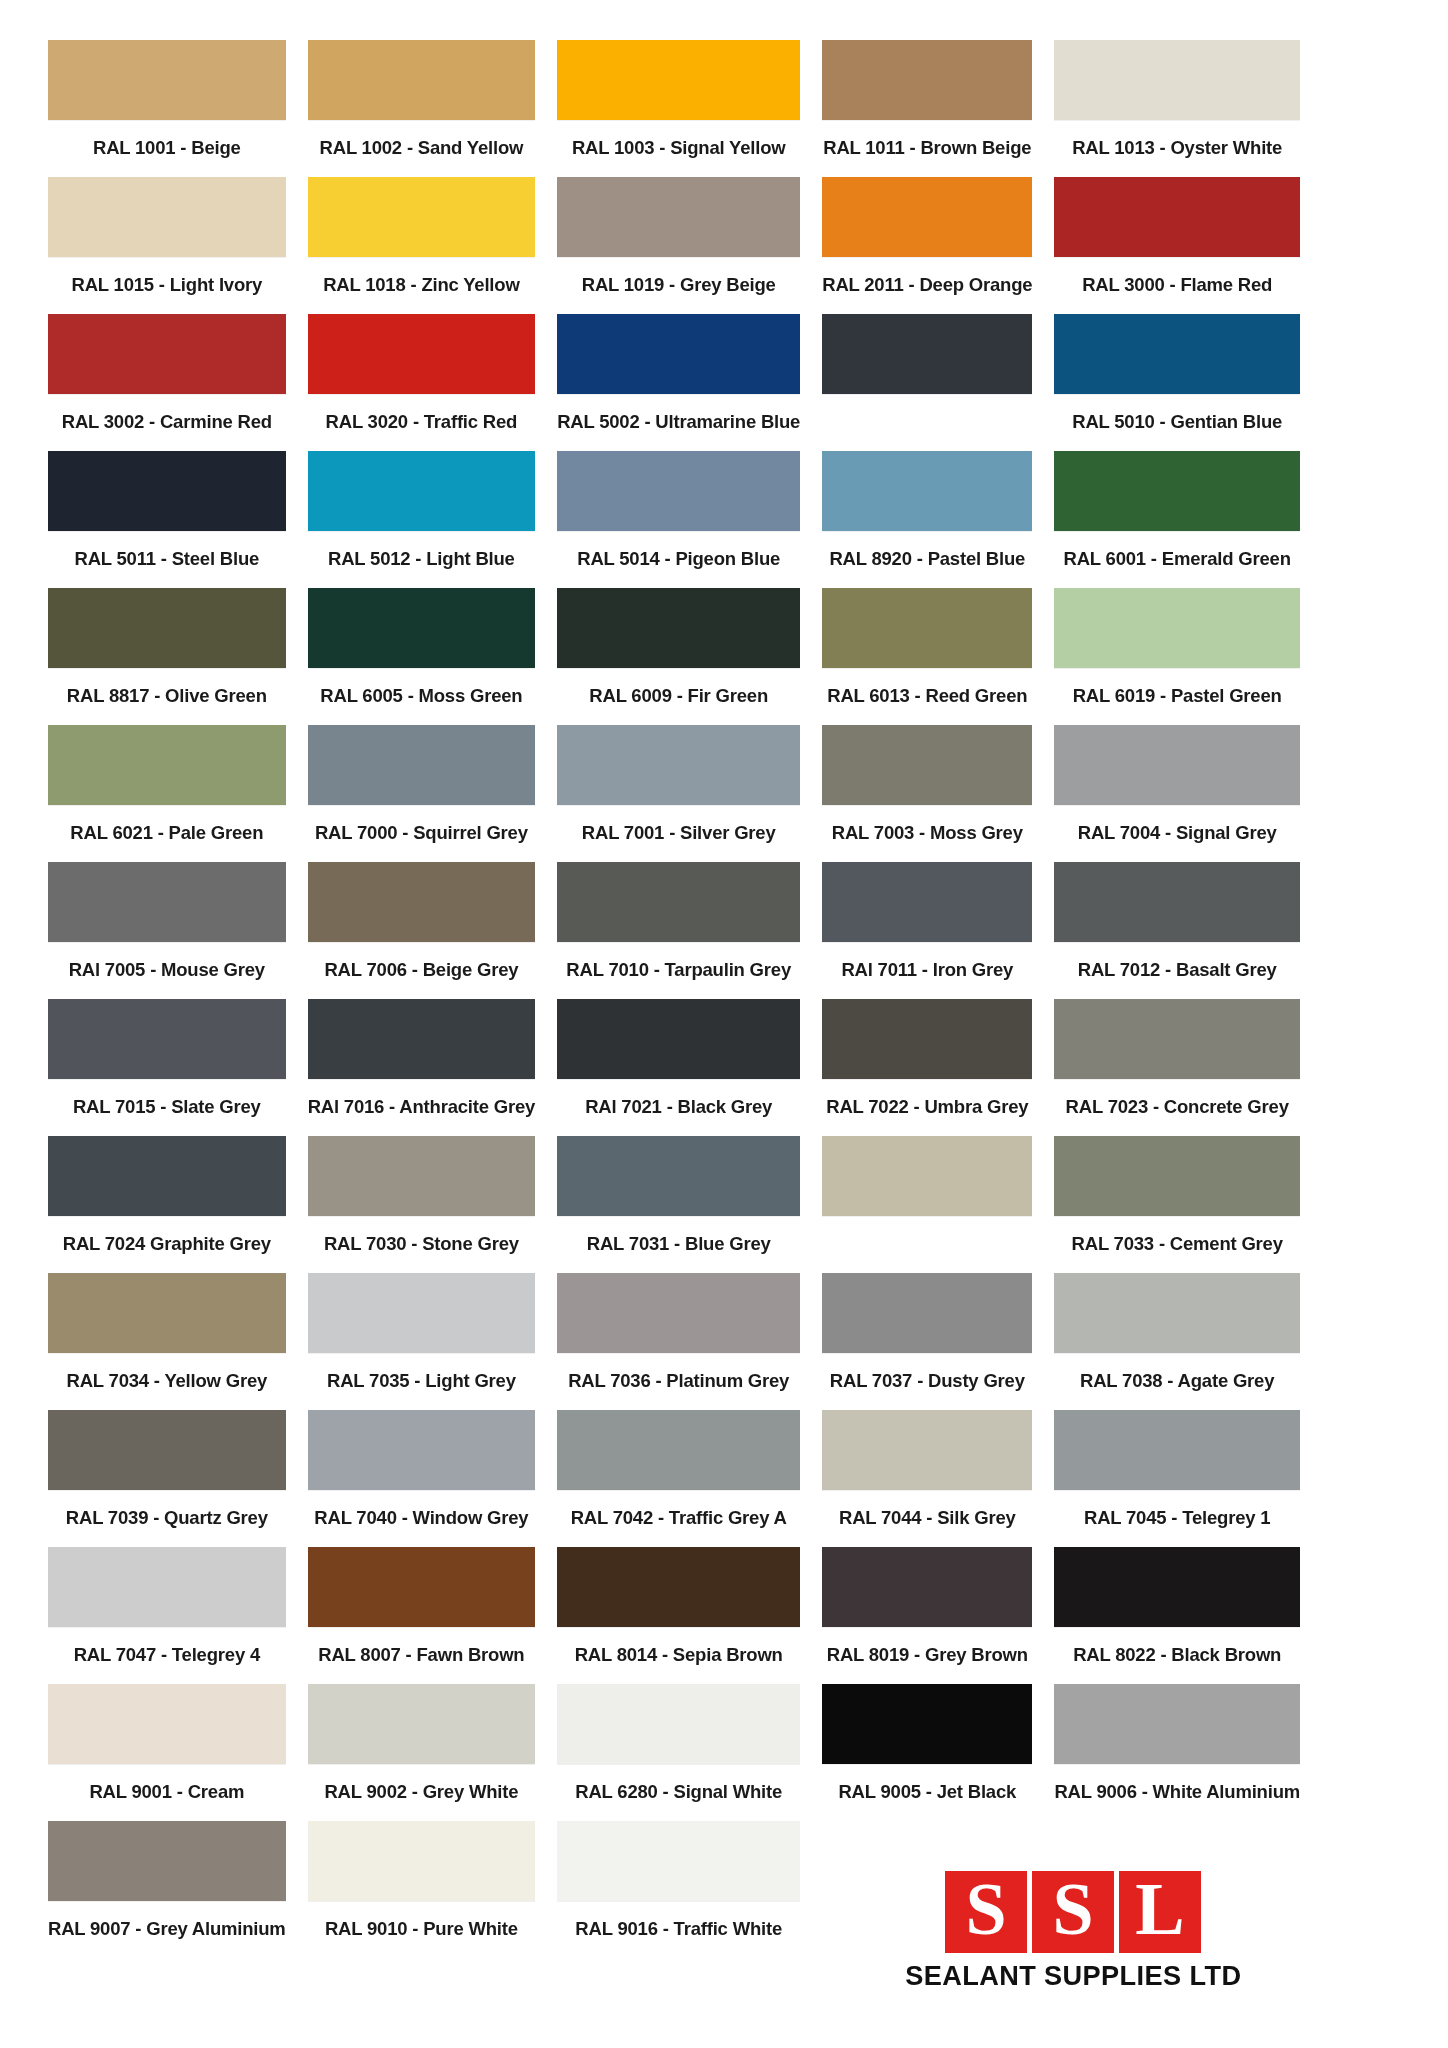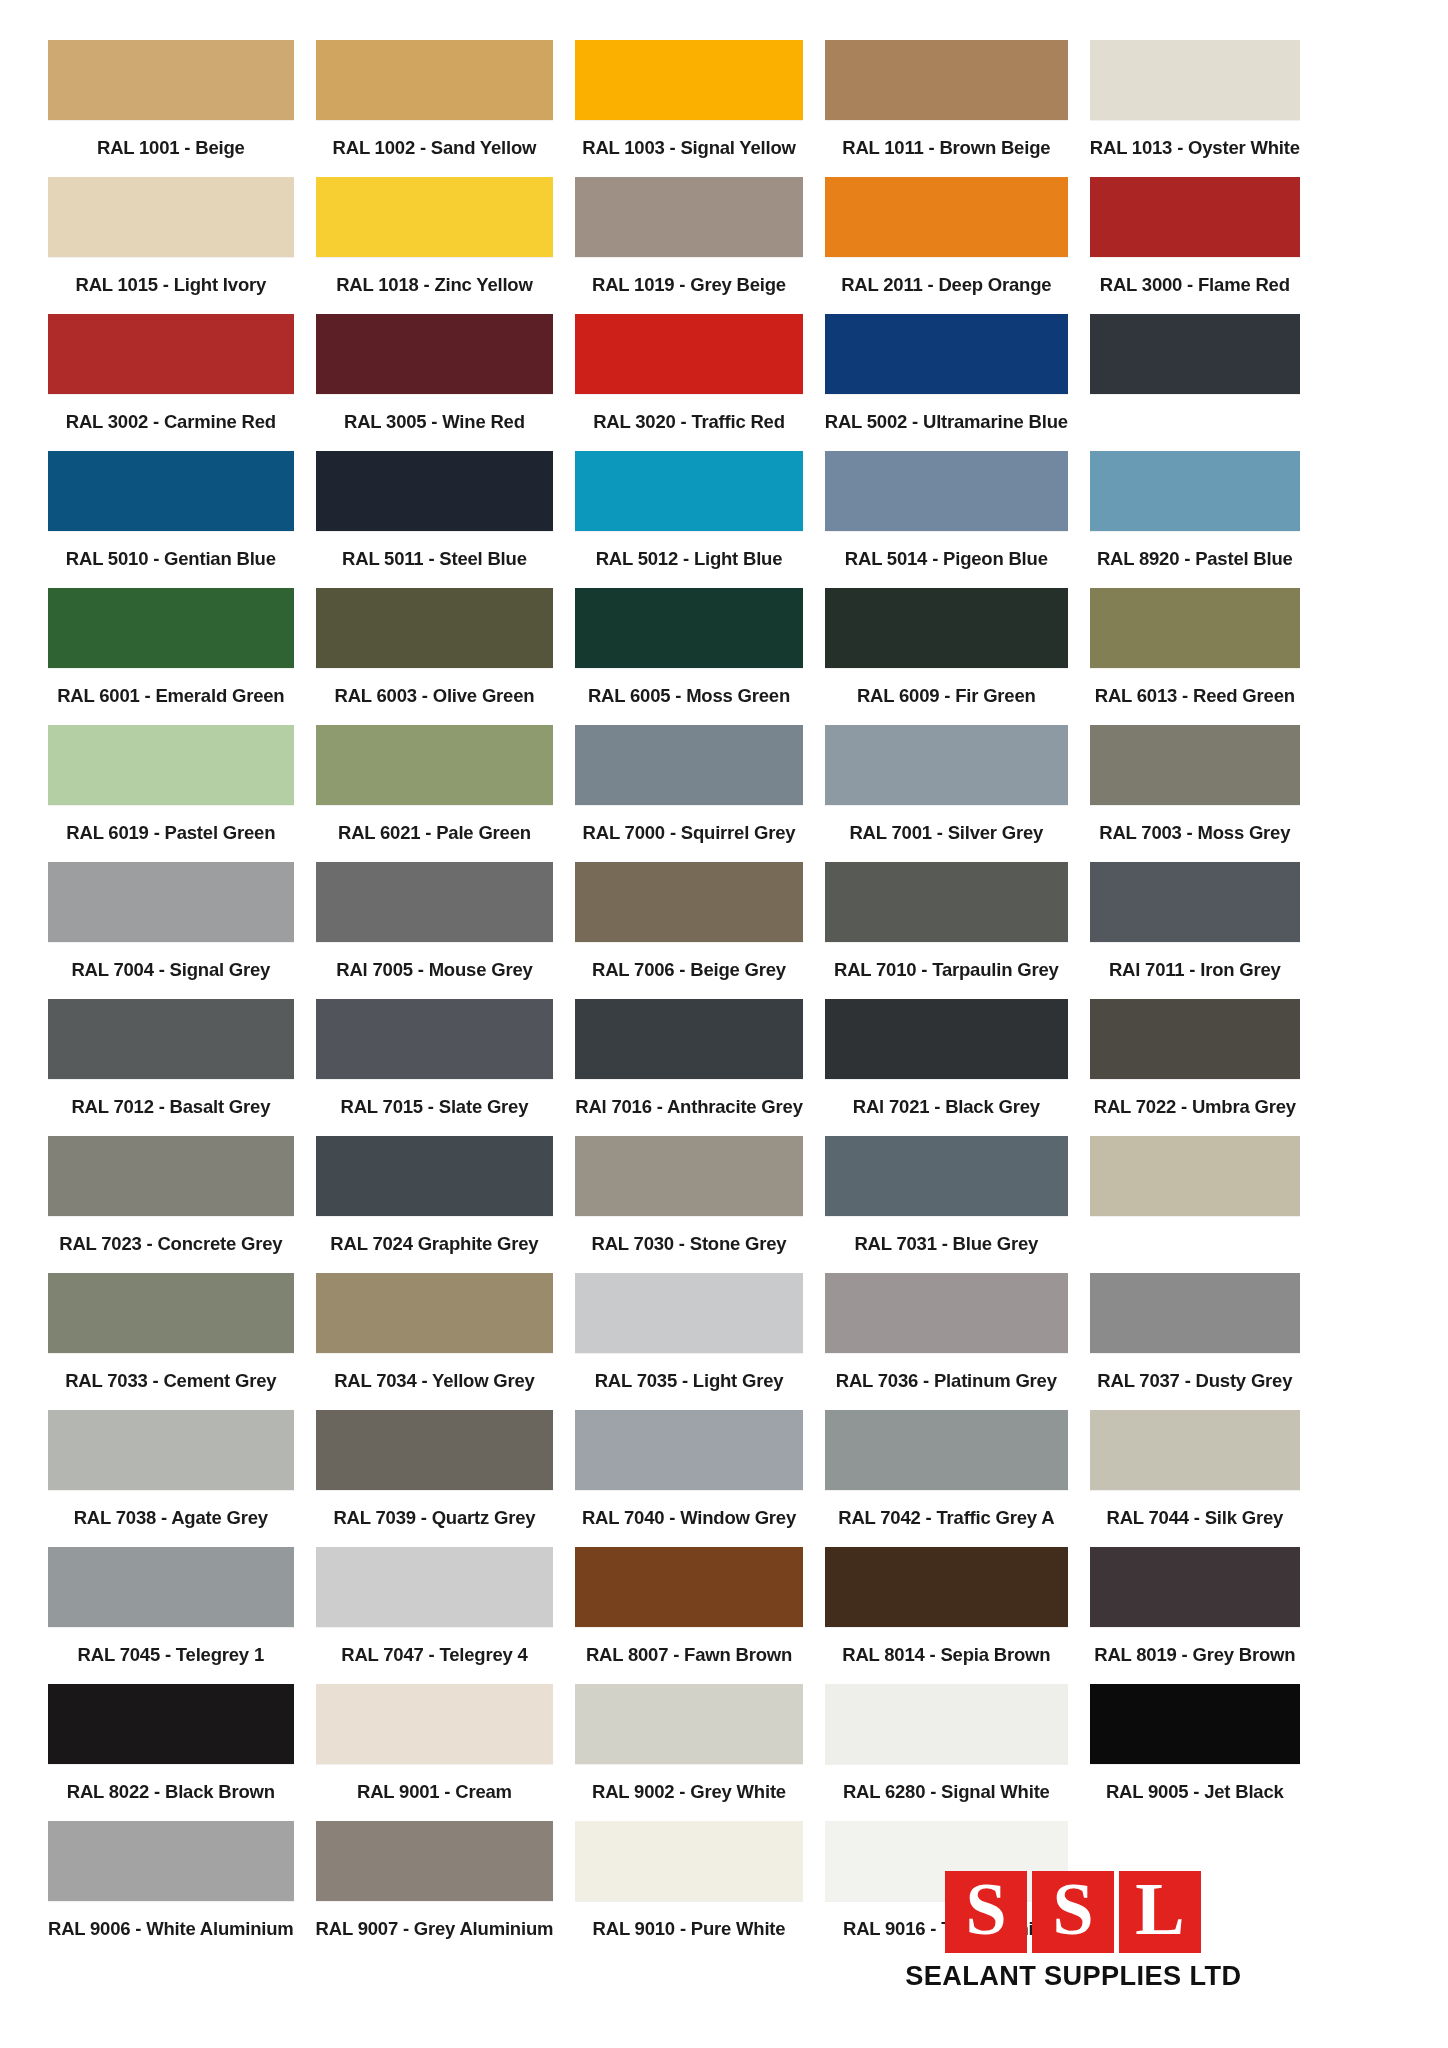--- a/index.html
+++ b/index.html
@@ -136,24 +136,20 @@
       </div>
       <div class="cell">
         <div class="swatch" style="background-color: rgb(171, 37, 36);"></div>
         <div class="cell-label">RAL 3000 - Flame Red</div>
       </div>
       <div class="cell">
         <div class="swatch" style="background-color: rgb(174, 43, 41);"></div>
         <div class="cell-label">RAL 3002 - Carmine Red</div>
       </div>
       <div class="cell">
-        <div class="swatch" style="background-color: rgb(92, 31, 38);"></div>
-        <div class="cell-label">RAL 3005 - Wine Red</div>
-      </div>
-      <div class="cell">
         <div class="swatch" style="background-color: rgb(204, 32, 24);"></div>
         <div class="cell-label">RAL 3020 - Traffic Red</div>
       </div>
       <div class="cell">
         <div class="swatch" style="background-color: rgb(14, 59, 119);"></div>
         <div class="cell-label">RAL 5002 - Ultramarine Blue</div>
       </div>
       <div class="cell">
         <div class="swatch" style="background-color: rgb(49, 54, 61);"></div>
       </div>
@@ -176,21 +172,21 @@
       <div class="cell">
         <div class="swatch" style="background-color: rgb(106, 155, 181);"></div>
         <div class="cell-label">RAL 8920 - Pastel Blue</div>
       </div>
       <div class="cell">
         <div class="swatch" style="background-color: rgb(47, 99, 51);"></div>
         <div class="cell-label">RAL 6001 - Emerald Green</div>
       </div>
       <div class="cell">
         <div class="swatch" style="background-color: rgb(84, 85, 58);"></div>
-        <div class="cell-label">RAL 6003 - Olive Green</div>
+        <div class="cell-label">RAL 8817 - Olive Green</div>
       </div>
       <div class="cell">
         <div class="swatch" style="background-color: rgb(21, 57, 47);"></div>
         <div class="cell-label">RAL 6005 - Moss Green</div>
       </div>
       <div class="cell">
         <div class="swatch" style="background-color: rgb(37, 48, 42);"></div>
         <div class="cell-label">RAL 6009 - Fir Green</div>
       </div>
       <div class="cell">

